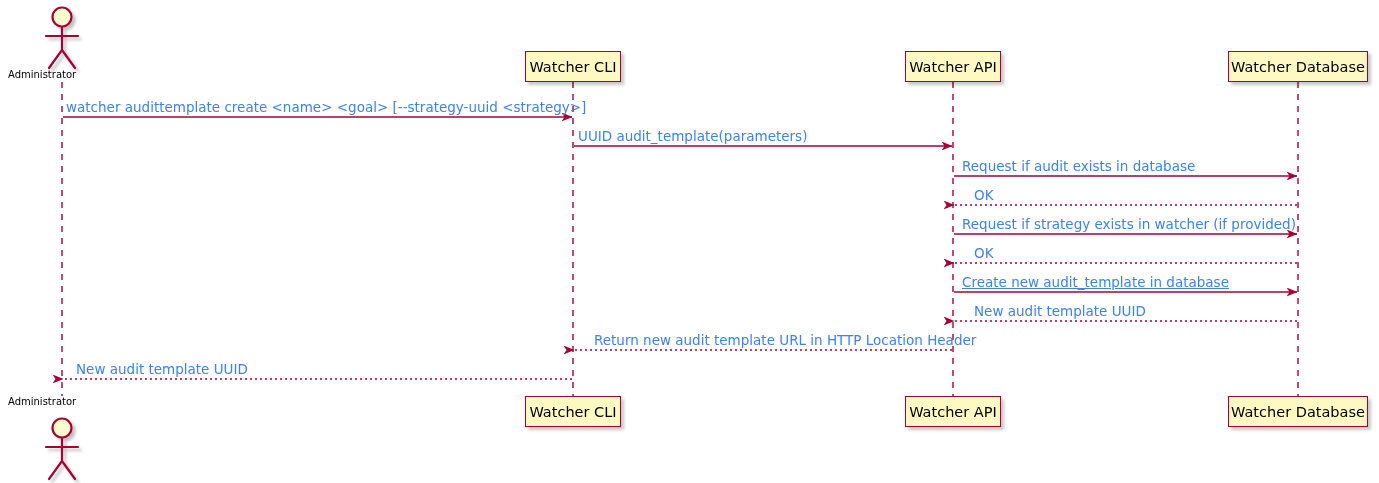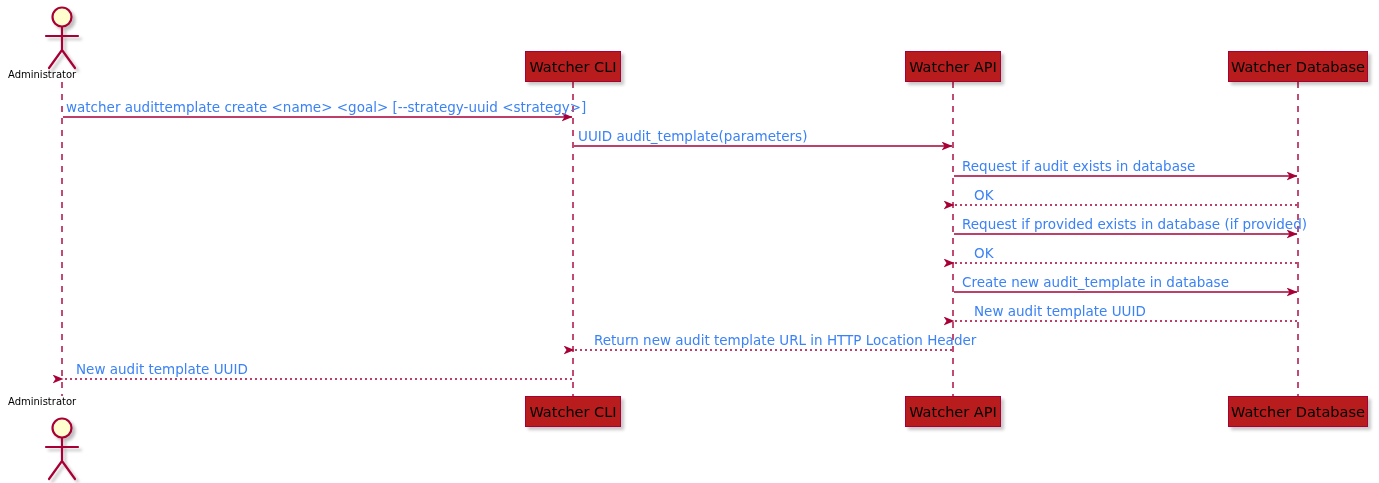--- a/index.html
+++ b/index.html
@@ -13,21 +13,21 @@
   #svg-layer{position:absolute;left:0;top:0;width:1379px;height:483px;}
   .msg-label{
     position:absolute;
     font-size:13.5px;
     color:#3b82f6;
     white-space:nowrap;
     line-height:14px;
   }
   .part-box{
     position:absolute;
-    background:#b91c1c;
+    background:#fef9c3;
     border:1.5px solid #A80036;
     box-sizing:border-box;
     display:flex;
     align-items:center;
     justify-content:center;
     font-size:14.5px;
     color:#000000;
     white-space:nowrap;
     box-shadow:3px 3px 3px rgba(0,0,0,0.22);
   }
@@ -110,21 +110,21 @@
     </div>
   <div id="actor-labels-host">
       <div class="actor-label" style="left: 8px; top: 69px;">Administrator</div>
       <div class="actor-label" style="left: 8px; top: 396px;">Administrator</div>
     </div>
   <div id="labels-host">
       <div class="msg-label" style="left: 66px; top: 100px;">watcher audittemplate create &lt;name&gt; &lt;goal&gt; [--strategy-uuid &lt;strategy&gt;]</div>
       <div class="msg-label" style="left: 578px; top: 129px;">UUID audit_template(parameters)</div>
       <div class="msg-label" style="left: 962px; top: 159px;">Request if audit exists in database</div>
       <div class="msg-label" style="left: 974px; top: 188px;">OK</div>
-      <div class="msg-label" style="left: 962px; top: 217px;">Request if provided exists in database (if provided)</div>
+      <div class="msg-label" style="left: 962px; top: 217px;">Request if strategy exists in watcher (if provided)</div>
       <div class="msg-label" style="left: 974px; top: 246px;">OK</div>
-      <div class="msg-label" style="left: 962px; top: 275px;">Create new audit_template in database</div>
+      <div class="msg-label" style="left: 962px; top: 275px; text-decoration: underline;">Create new audit_template in database</div>
       <div class="msg-label" style="left: 974px; top: 304px;">New audit template UUID</div>
       <div class="msg-label" style="left: 594px; top: 333px;">Return new audit template URL in HTTP Location Header</div>
       <div class="msg-label" style="left: 76px; top: 362px;">New audit template UUID</div>
     </div>
 
 </div>
 
 </body></html>

